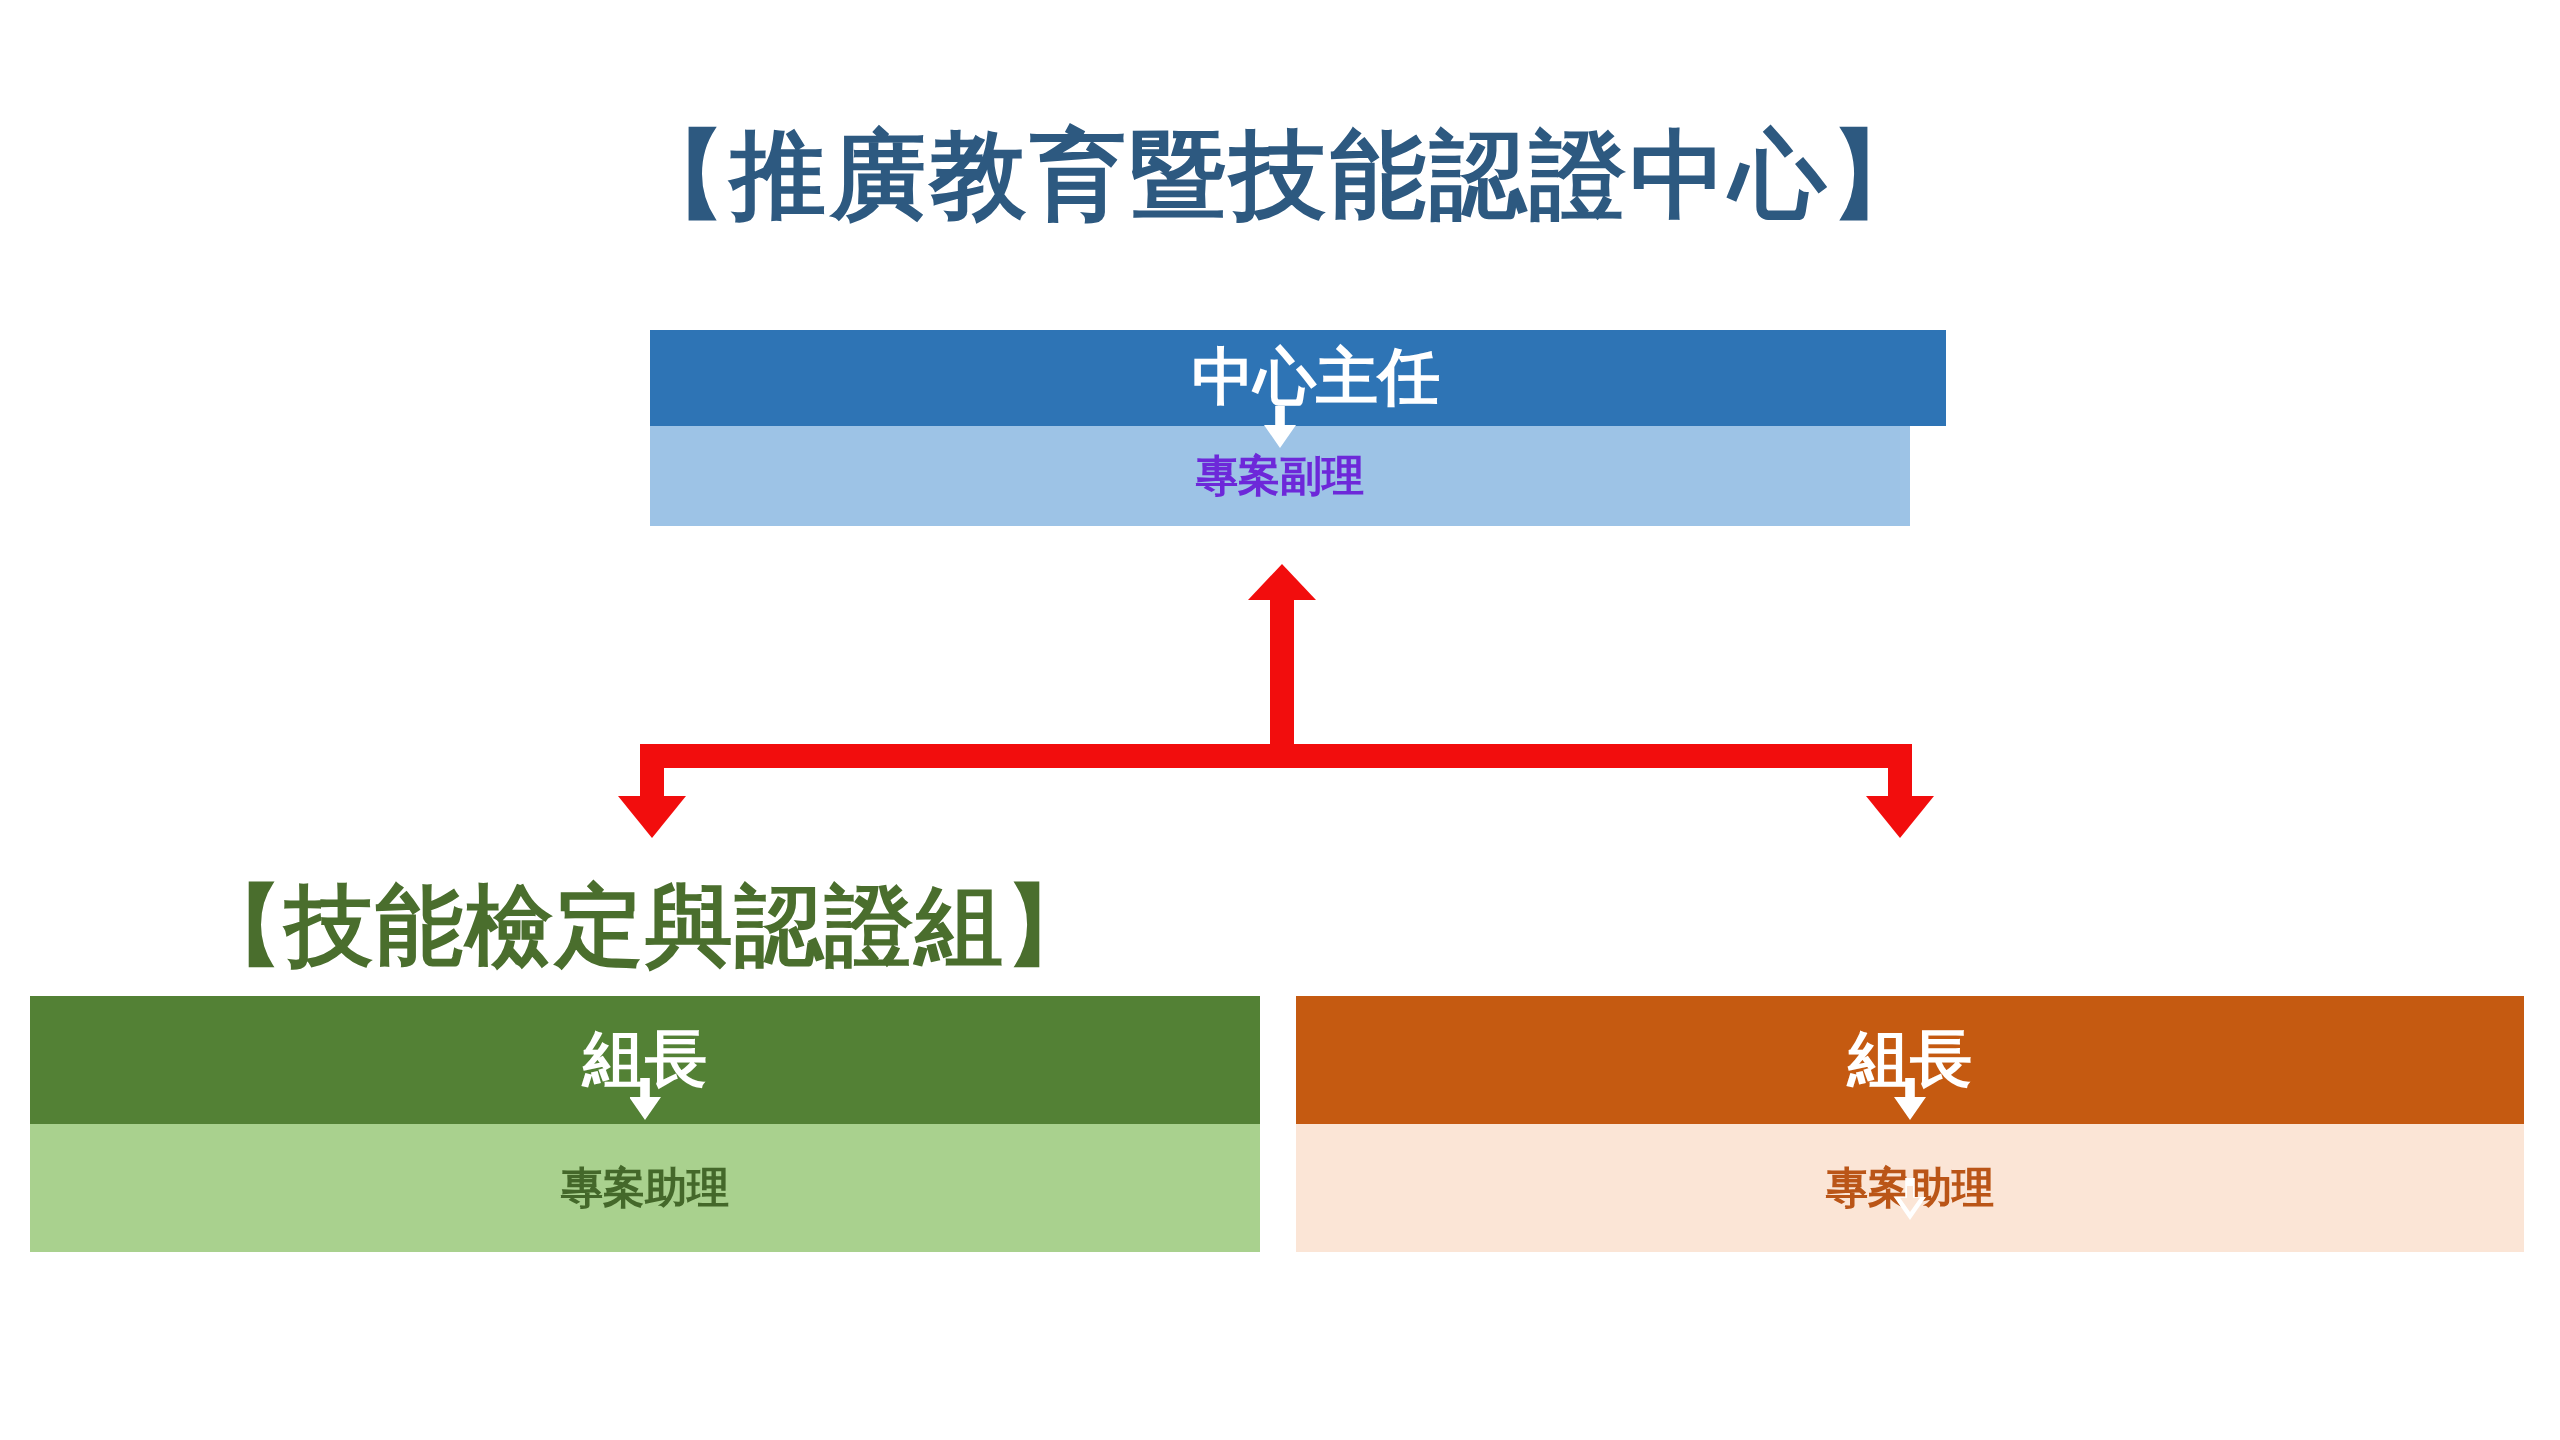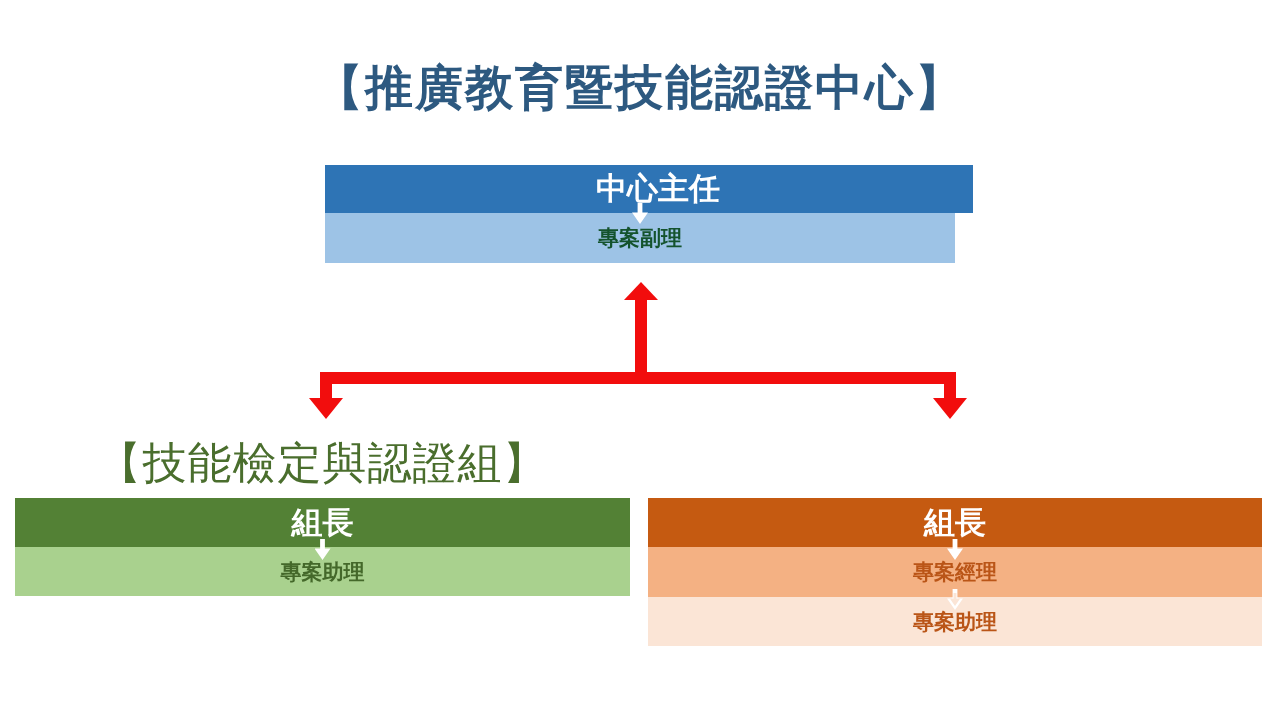--- a/index.html
+++ b/index.html
@@ -20,38 +20,38 @@
     text-align:center;
     font-size:48px;
     font-weight:bold;
     letter-spacing:2px;
   }
   .sec-heading{
     position:absolute;
     margin:0;
     text-align:center;
     font-size:44px;
-    font-weight:normal;
+    font-weight:bold;
     letter-spacing:1px;
   }
   .heading-left{left:15px;width:615px;top:434px;}
   .heading-right{left:648px;width:614px;top:434px;}
 
   .box{position:absolute;}
   .box-center{left:325px;top:165px;width:630px;}
   .box-left{left:15px;top:498px;width:615px;}
   .box-right{left:648px;top:498px;width:614px;}
 
   .row{
     display:flex;align-items:center;justify-content:center;
     width:100%;
   }
   .row.head span{font-size:31px;font-weight:bold;}
   .row.sub  span{font-size:21px;font-weight:bold;}
-  .h48{height:48px;padding-left:18px;} .h50{height:50px;} .h51{height:49px;font-family:Liberation Mono, monospace;}
+  .h48{height:48px;padding-left:18px;} .h50{height:50px;} .h51{height:64px;font-family:Liberation Mono, monospace;}
 
   
   .ma{
     position:absolute;
     left:calc(50% - 8px);
     width:16px;height:21px;
     background:#ffffff;
     clip-path:polygon(35% 0,65% 0,65% 45%,100% 45%,50% 100%,0 45%,35% 45%);
     filter:drop-shadow(0 0 1px rgba(120,120,120,0.55));
   }
@@ -84,21 +84,21 @@
 
 <div class="stage">
 
   <h1 class="title" style="color: rgb(45, 89, 128);">【推廣教育暨技能認證中心】</h1>
 
   <div class="box box-center">
     <div class="row head h48" style="background-color: rgb(46, 116, 181);">
       <span style="color: rgb(255, 255, 255);">中心主任</span>
     </div>
     <div class="row sub h50" style="background-color: rgb(157, 195, 230);">
-      <span style="color: #14532d;">專案副理</span>
+      <span style="color: #6d28d9;">專案副理</span>
     </div>
     <div class="ma arr-top"></div>
   </div>
 
   <div class="conn conn-up-head" style="background-color: rgb(242, 13, 13);"></div>
   <div class="conn conn-up-stem" style="background-color: rgb(242, 13, 13);"></div>
   <div class="conn conn-hbar" style="background-color: rgb(242, 13, 13);"></div>
   <div class="conn conn-l-stem" style="background-color: rgb(242, 13, 13);"></div>
   <div class="conn conn-l-head" style="background-color: rgb(242, 13, 13);"></div>
   <div class="conn conn-r-stem" style="background-color: rgb(242, 13, 13);"></div>
@@ -114,23 +114,20 @@
       <span style="color: rgb(68, 104, 42);">專案助理</span>
     </div>
     <div class="ma arr-41"></div>
   </div>
 
 
   <div class="box box-right">
     <div class="row head h51" style="background-color: rgb(197, 90, 17);">
       <span style="color: rgb(255, 255, 255);">組長</span>
     </div>
-    <div class="row sub h50" style="background-color: rgb(244, 177, 131);">
-      <span style="color: rgb(186, 85, 23);">專案經理</span>
-    </div>
     <div class="row sub h51" style="background-color: rgb(251, 229, 214);">
       <span style="color: rgb(186, 85, 23);">專案助理</span>
     </div>
     <div class="ma arr-41"></div>
     <div class="ma arr-91"></div>
     <div class="ma-inner arr-91-inner" style="background-color: rgb(251, 229, 214);"></div>
   </div>
 
 </div>
 

